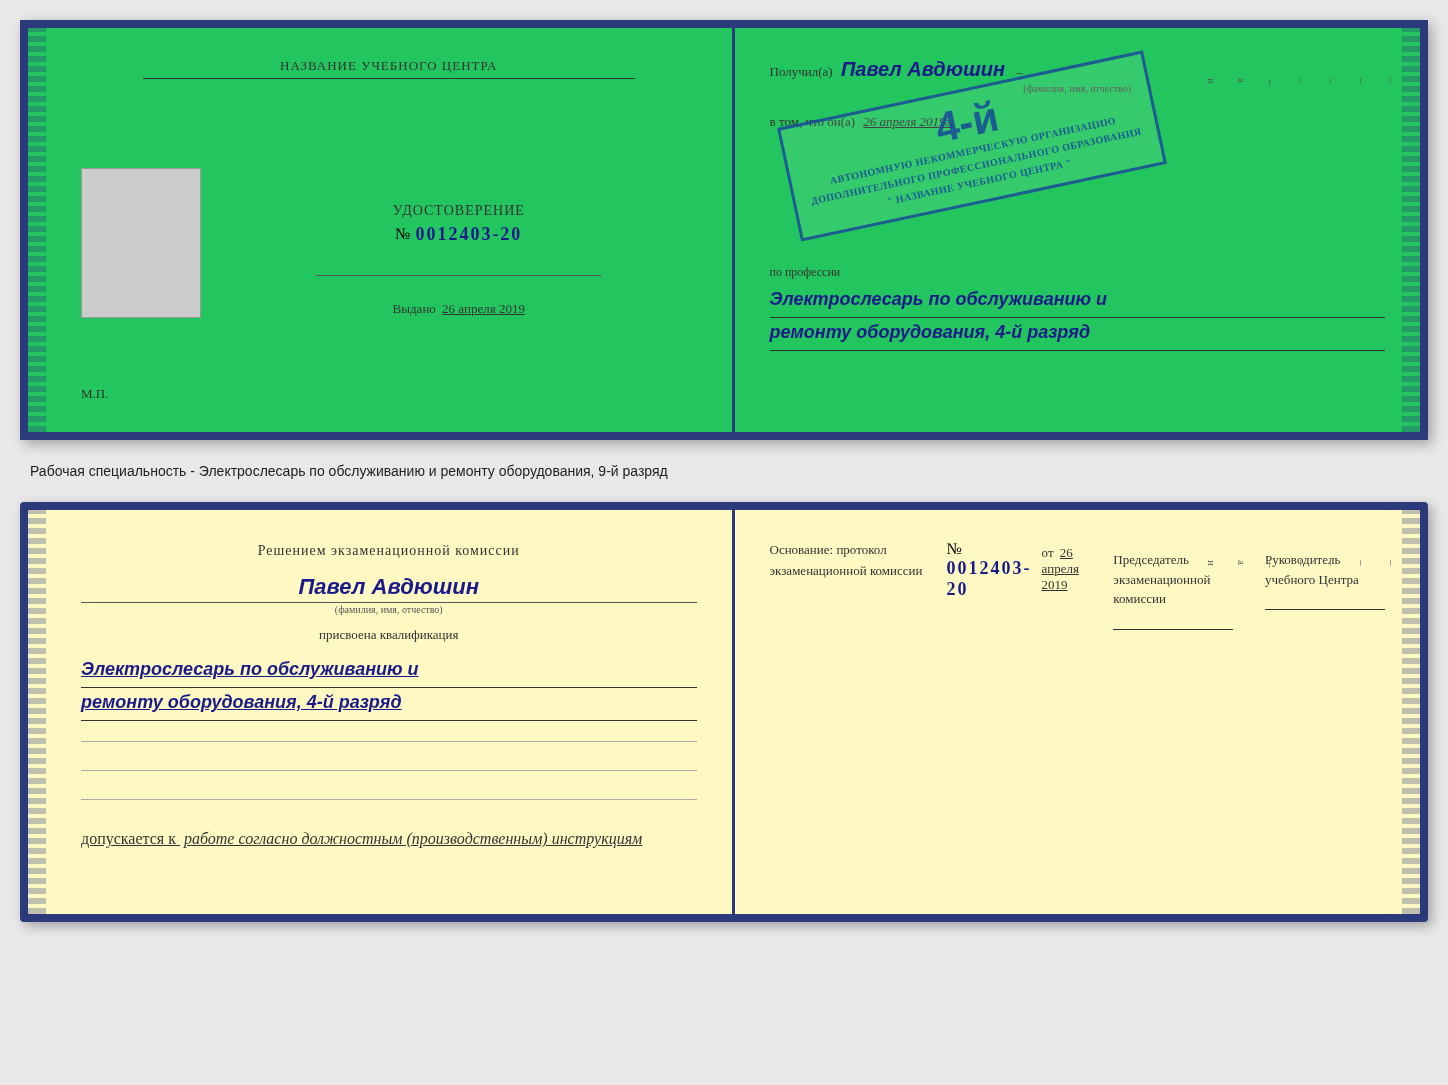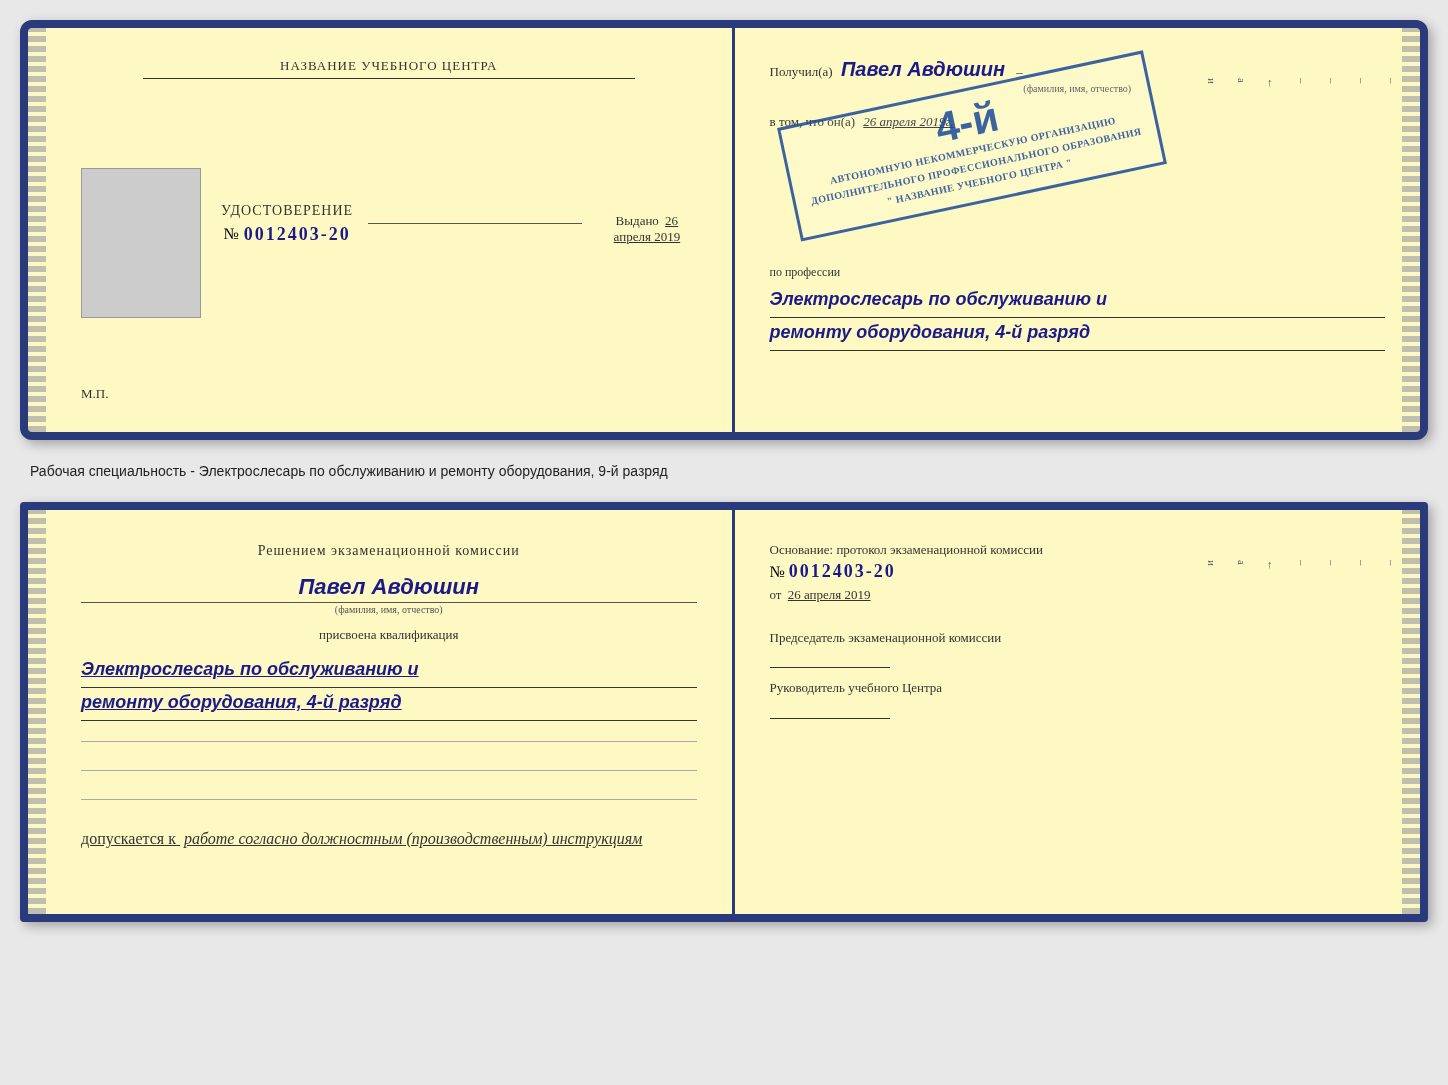--- a/index.html
+++ b/index.html
@@ -13,23 +13,23 @@
 
     .page-wrapper {
       display: flex;
       flex-direction: column;
       gap: 18px;
     }
 
     
     .certificate-top {
       display: flex;
-      background: #fef9c3;
+      background: #22c55e;
       border: 8px solid #2a3a7a;
-      border-radius: 12px;
+      border-radius: 0;
       min-height: 420px;
       position: relative;
       box-shadow: 4px 4px 12px rgba(0,0,0,0.3);
     }
 
     
     .certificate-bottom {
       display: flex;
       background: #fef9c3;
       border: 8px solid #2a3a7a;
@@ -229,21 +229,22 @@
 
     
     .bottom-cert-left {
       display: flex;
       flex-direction: column;
       gap: 12px;
     }
 
     .bottom-cert-right {
       display: flex;
-      flex-direction: column;
+      flex-direction: row;
+      gap: 10px;
     }
 
     .resheniem-title {
       font-size: 14px;
       letter-spacing: 1px;
       text-align: center;
       color: #333;
       line-height: 1.6;
     }
 
@@ -363,21 +364,21 @@
 <div class="page-wrapper">
 
   <div class="certificate-top">
     <div class="left-side-deco"></div>
 
     <div class="cert-left top-cert-left">
       <div class="org-name-top">НАЗВАНИЕ УЧЕБНОГО ЦЕНТРА</div>
 
       <div style="display:flex; gap:20px; align-items:flex-start; width:100%;">
         <div class="photo-placeholder"></div>
-        <div style="flex:1; display:flex; align-items:center; gap:15px; margin-top:20px;">
+        <div style="flex:1; display:flex; flex-direction:column; align-items:center; gap:15px; margin-top:20px;">
           <div class="udostoverenie-block">
             <div class="udostoverenie-title">УДОСТОВЕРЕНИЕ</div>
             <div style="display:flex; align-items:center; gap:5px; justify-content:center;">
               <span>№</span>
               <span class="cert-number">0012403-20</span>
             </div>
           </div>
           <hr style="width:60%; border:none; border-top:1px solid #555;">
           <div class="vydano-block">
             <span>Выдано</span>

